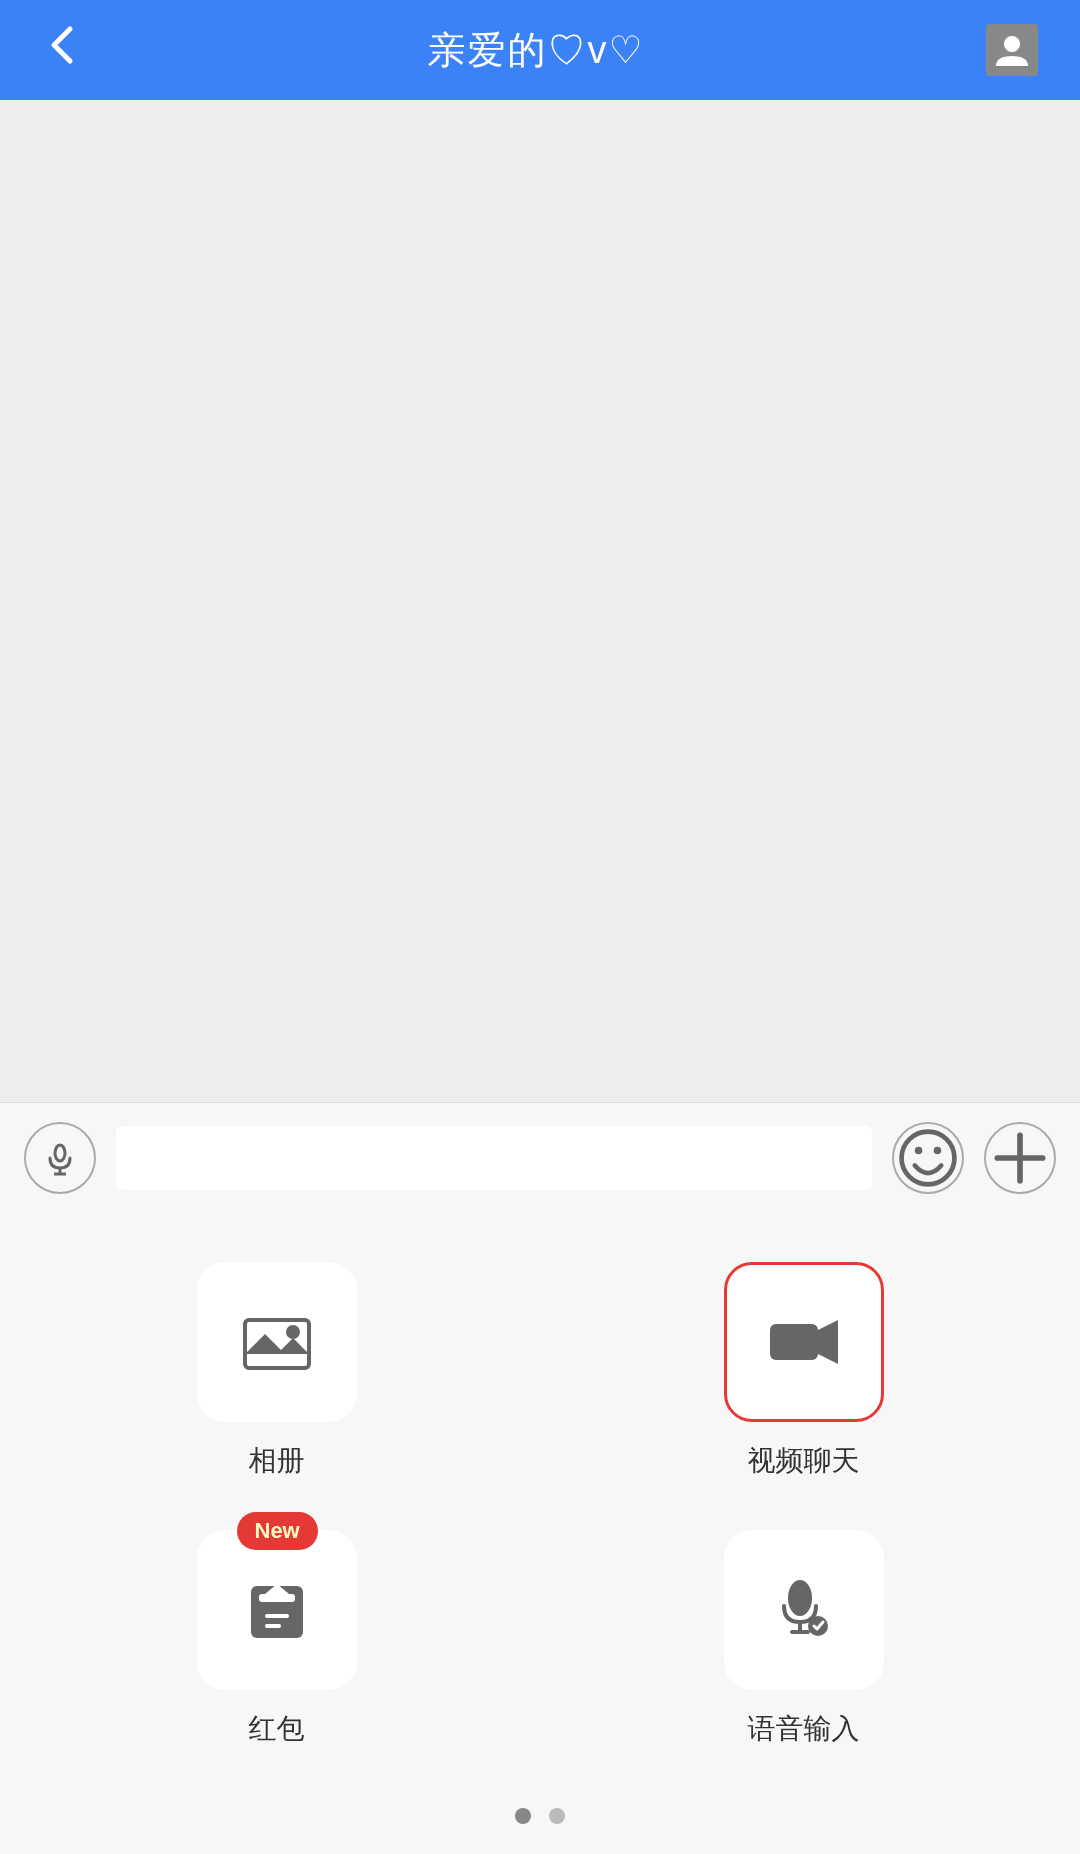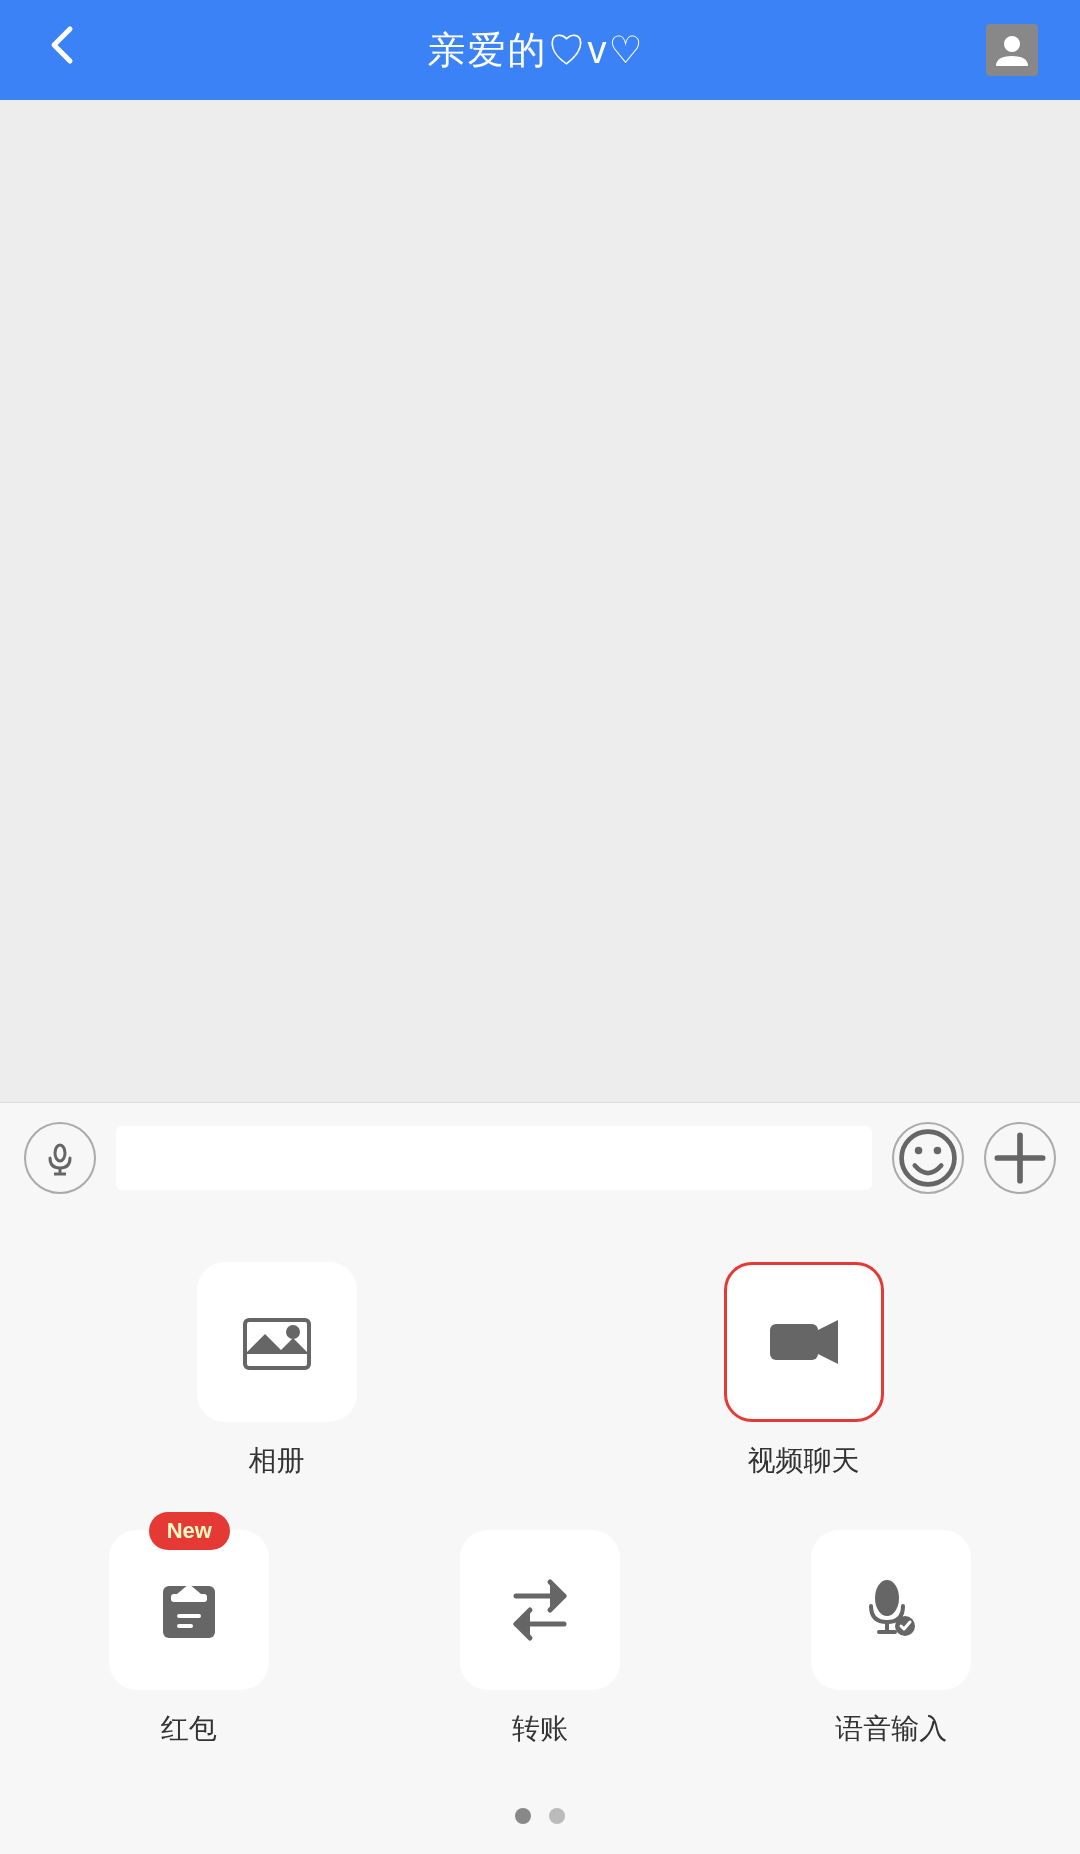--- a/index.html
+++ b/index.html
@@ -280,31 +280,20 @@
           <rect x="14" y="16" width="52" height="52" rx="6" fill="#666"></rect>
           <rect x="22" y="24" width="36" height="8" rx="3" fill="white"></rect>
           <rect x="28" y="44" width="24" height="4" rx="2" fill="white"></rect>
           <rect x="28" y="54" width="16" height="4" rx="2" fill="white"></rect>
           <path d="M28 24 L40 14 L52 24" fill="white"></path>
         </svg>
       </div>
       <span class="action-label">红包</span>
     </div>
 
-    <div class="action-item">
-      <div class="action-icon-box">
-        <svg viewBox="0 0 80 80" fill="none" stroke="#666" stroke-width="5" stroke-linecap="round" stroke-linejoin="round">
-          <polyline points="16,26 64,26"></polyline>
-          <polyline points="50,12 64,26 50,40"></polyline>
-          <polyline points="64,54 16,54"></polyline>
-          <polyline points="30,40 16,54 30,68"></polyline>
-        </svg>
-      </div>
-      <span class="action-label">转账</span>
-    </div>
 
     <div class="action-item">
       <div class="action-icon-box">
         <svg viewBox="0 0 80 80" fill="none">
           <ellipse cx="36" cy="28" rx="12" ry="18" fill="#666"></ellipse>
           <path d="M20 36 Q20 52 36 52 Q52 52 52 36" stroke="#666" stroke-width="4" stroke-linecap="round" fill="none"></path>
           <line x1="36" y1="52" x2="36" y2="62" stroke="#666" stroke-width="4" stroke-linecap="round"></line>
           <line x1="28" y1="62" x2="44" y2="62" stroke="#666" stroke-width="4" stroke-linecap="round"></line>
           <circle cx="54" cy="56" r="10" fill="#666"></circle>
           <path d="M50 56 L53 59 L59 52" stroke="white" stroke-width="3" stroke-linecap="round" stroke-linejoin="round" fill="none"></path>

